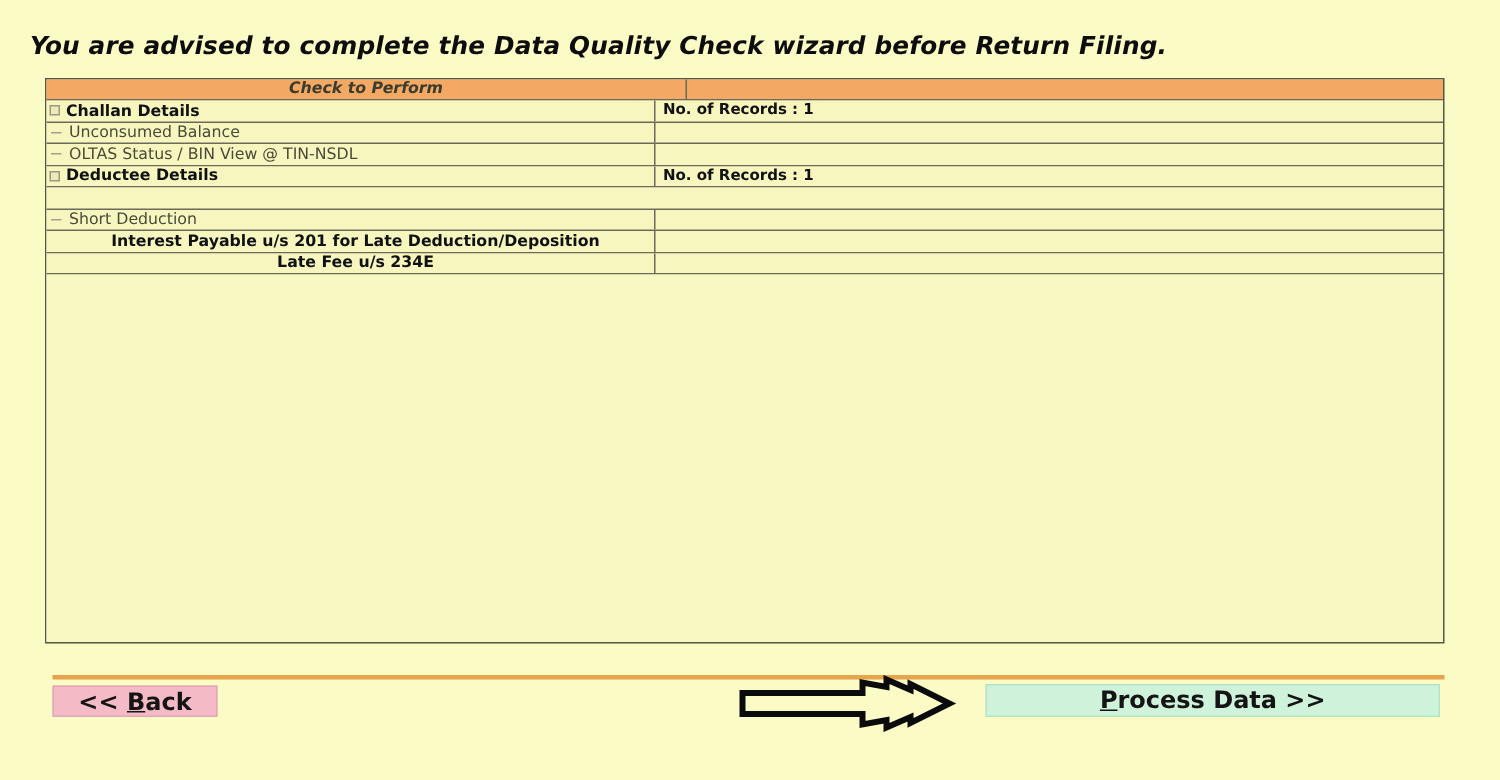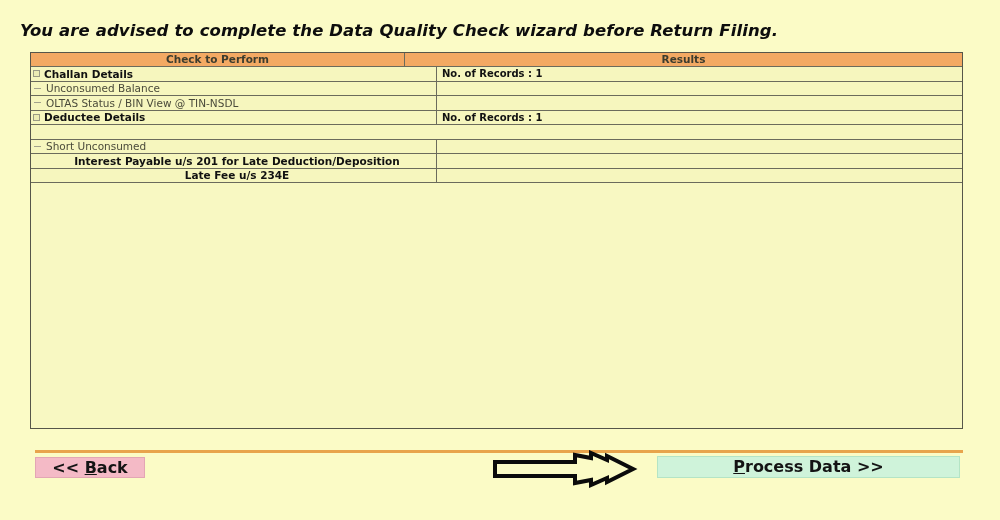--- a/index.html
+++ b/index.html
@@ -14,21 +14,21 @@
     font-size:16.5px; font-weight:bold; font-style:italic;
     color:#0d0d0d; letter-spacing:0.1px; white-space:nowrap;
   }
   .dq-table {
     position:absolute; left:30px; top:52px; width:933px;
     border:1px solid #56564a; box-sizing:border-box;
     background:#f6f6be;
   }
   .hdr { display:flex; background:#f3a963; border-bottom:1px solid #6b6b5c; height:13px; }
   .hdr .hc { font-size:10.5px; color:#3c3c2e; text-align:center; line-height:13px; font-weight:600; box-sizing:border-box; }
-  .hdr .c1h { width:374px; border-right:1px solid #6b6b5c; }
+  .hdr .c1h { width:427px; border-right:1px solid #6b6b5c;font-style:italic; }
   .hdr .c2h { flex:1; }
   .row { display:flex; height:13.5px; border-bottom:1px solid #6b6b5c; background:#f6f6be; }
   .row .c1 { width:406px; border-right:1px solid #6b6b5c; box-sizing:border-box; display:flex; align-items:center; overflow:hidden; }
   .row .c2 { flex:1; display:flex; align-items:center; padding-left:5px; font-size:10px; font-weight:bold; color:#111; }
   .row .lbl { font-size:10.5px; color:#111; white-space:nowrap; line-height:12px; }
   .row.child .lbl { color:#4a4a3a; }
   .row.parent .lbl, .row.flat .lbl { font-weight:bold; }
   .row.flat .c1 { padding-left:7px;justify-content:center; }
   .tree-box {
     width:5px; height:5px; border:1px solid #9a9a84;
@@ -57,21 +57,20 @@
   .arrow-wrap { position:absolute; left:487px; top:450px; width:152px; height:38px; }
 </style>
 </head>
 <body>
 
 <div class="title">You are advised to complete the Data Quality Check wizard before Return Filing.</div>
 
 <div class="dq-table">
   <div class="hdr">
     <div class="hc c1h">Check to Perform</div>
-    <div class="hc c2h">Results</div>
   </div>
   <div>
       <div class="row parent">
         <div class="c1">
           <span class="tree-box"></span>
           <span class="lbl">Challan Details</span>
         </div>
         <div class="c2">No. of Records : 1</div>
       </div>
       <div class="row child">
@@ -94,21 +93,21 @@
           <span class="lbl">Deductee Details</span>
         </div>
         <div class="c2">No. of Records : 1</div>
       </div>
       <div class="row child">
         <div class="c2"></div>
       </div>
       <div class="row child">
         <div class="c1">
           <span class="tree-dash"></span>
-          <span class="lbl">Short Unconsumed</span>
+          <span class="lbl">Short Deduction</span>
         </div>
         <div class="c2"></div>
       </div>
       <div class="row flat">
         <div class="c1">
           <span class="lbl">Interest Payable u/s 201 for Late Deduction/Deposition</span>
         </div>
         <div class="c2"></div>
       </div>
       <div class="row flat">

